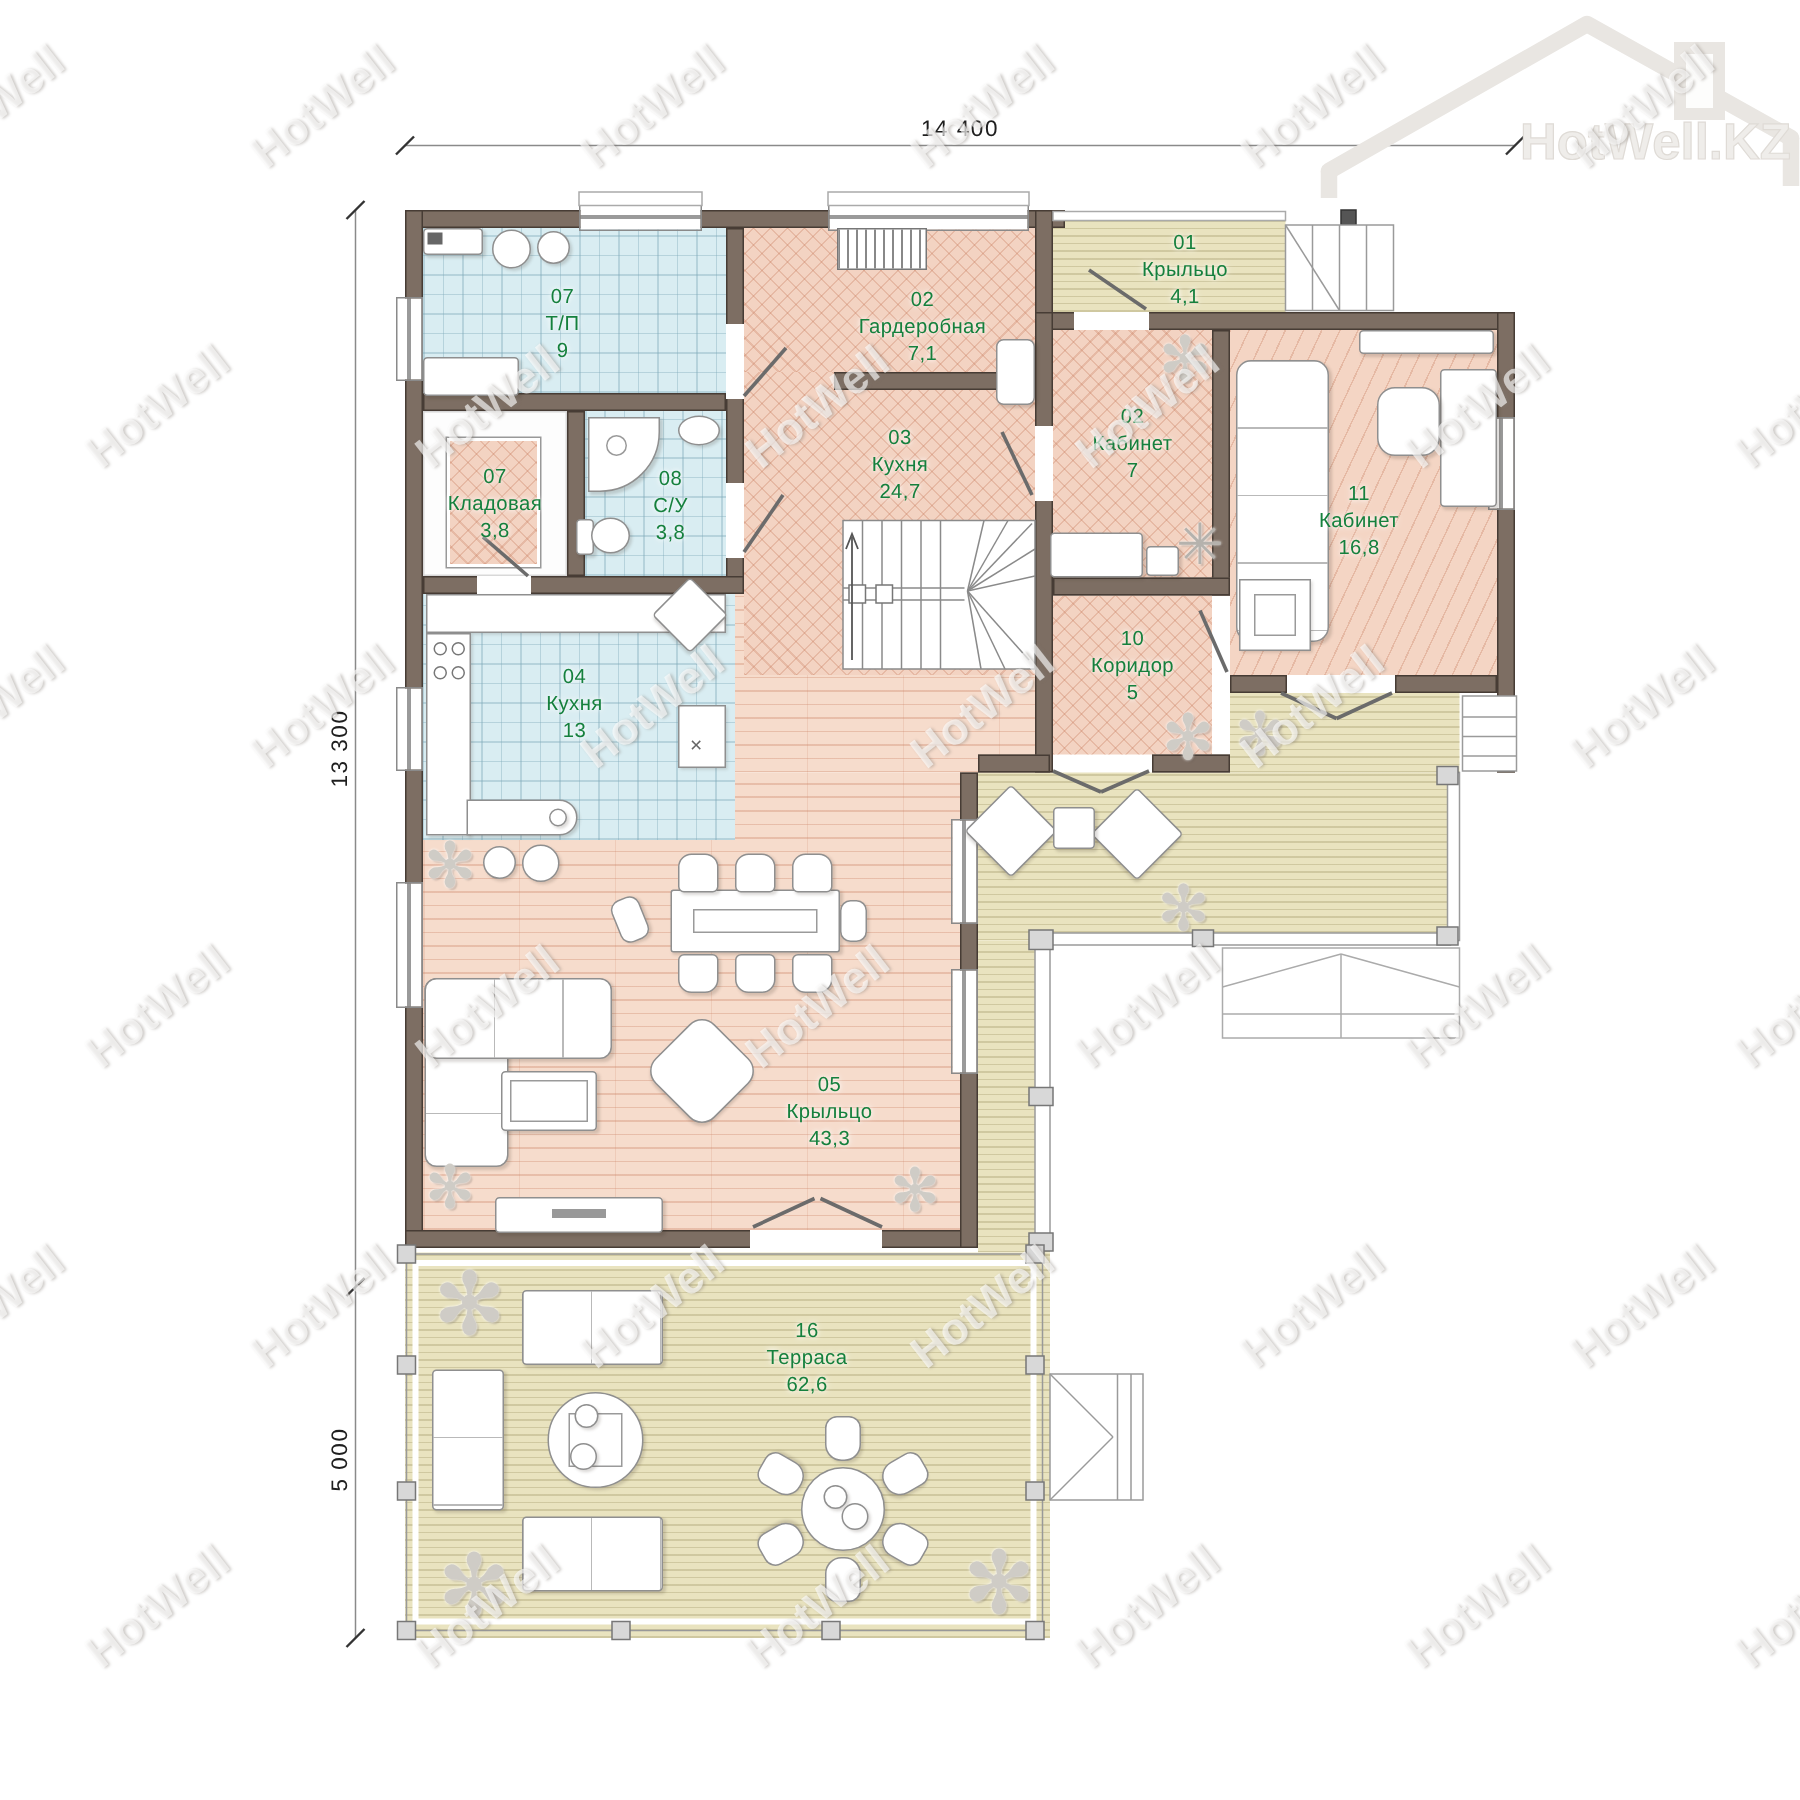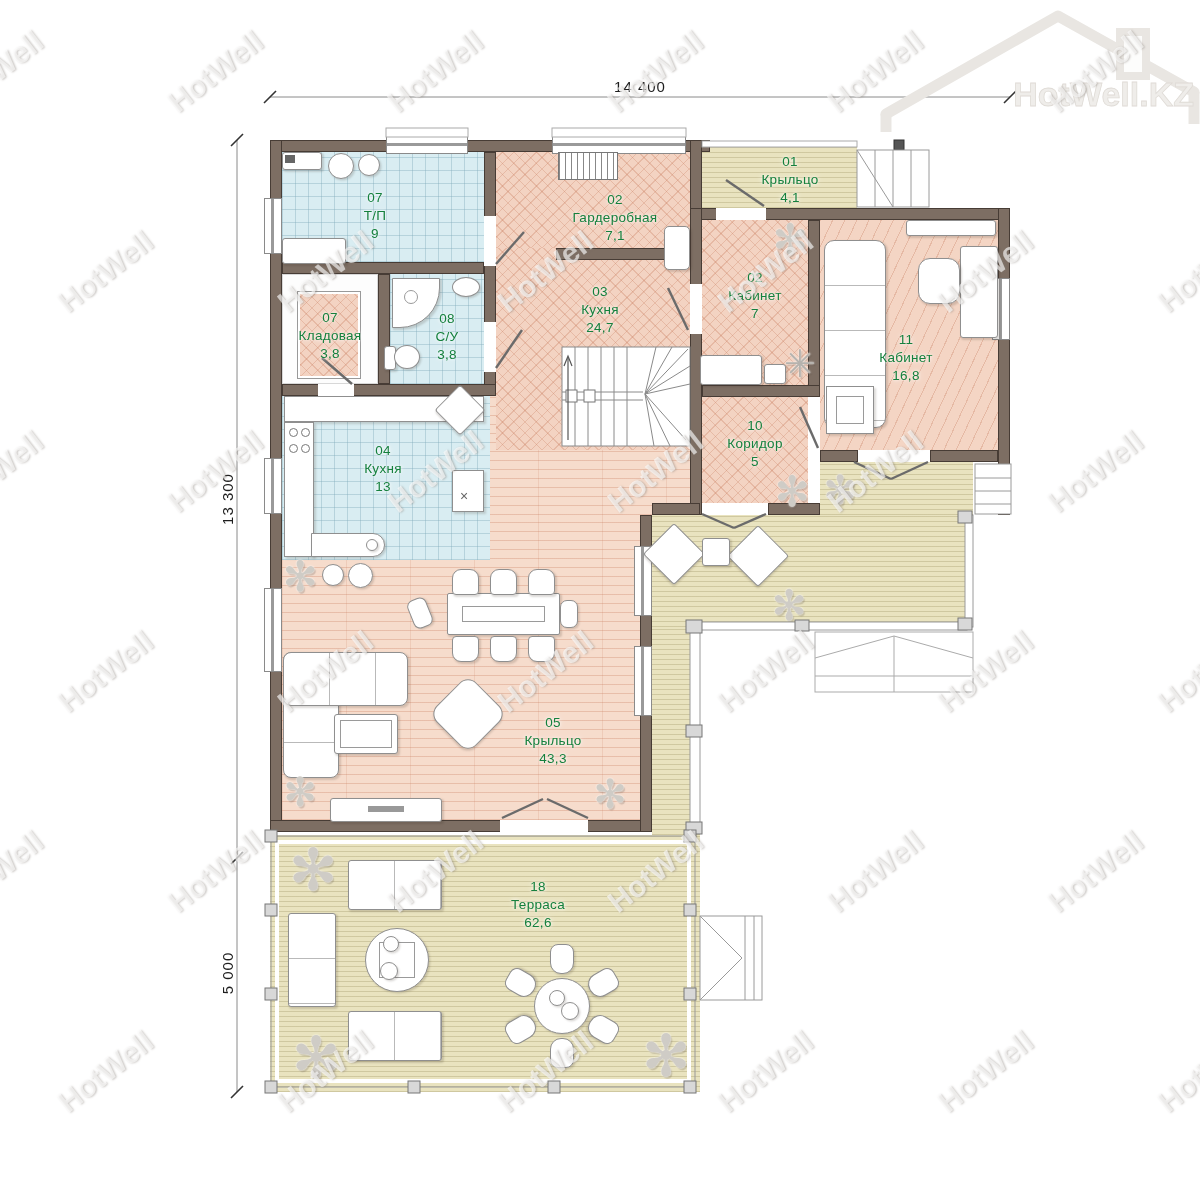--- a/index.html
+++ b/index.html
@@ -360,27 +360,27 @@
   <div class="room-label" style="left:375px;top:216px;">
     <div>07</div>
       <div>Т/П</div>
       <div>9</div>
     </div>
   <div class="room-label" style="left:755px;top:444px;">
     <div>10</div>
       <div>Коридор</div>
       <div>5</div>
     </div>
-  <div class="room-label" style="left:906px;top:358px;">
+  <div class="room-label" style="left:906px;top:347px;">
     <div>11</div>
       <div>Кабинет</div>
       <div>16,8</div>
     </div>
   <div class="room-label" style="left:538px;top:905px;">
-    <div>18</div>
+    <div>16</div>
       <div>Терраса</div>
       <div>62,6</div>
     </div>
 
   <div class="dim" style="left:640px;top:86px;">14 400</div>
   <div class="dim vert" style="left:227px;top:499px;">13 300</div>
   <div class="dim vert" style="left:227px;top:973px;">5 000</div>
 
   <svg width="330" height="140" viewBox="0 0 330 140" style="position:absolute;left:872px;top:0;">
     <polyline points="14,114 186,16 322,92" stroke="#e9e6e2" stroke-width="11" fill="none" stroke-linejoin="round" stroke-linecap="round"></polyline>

